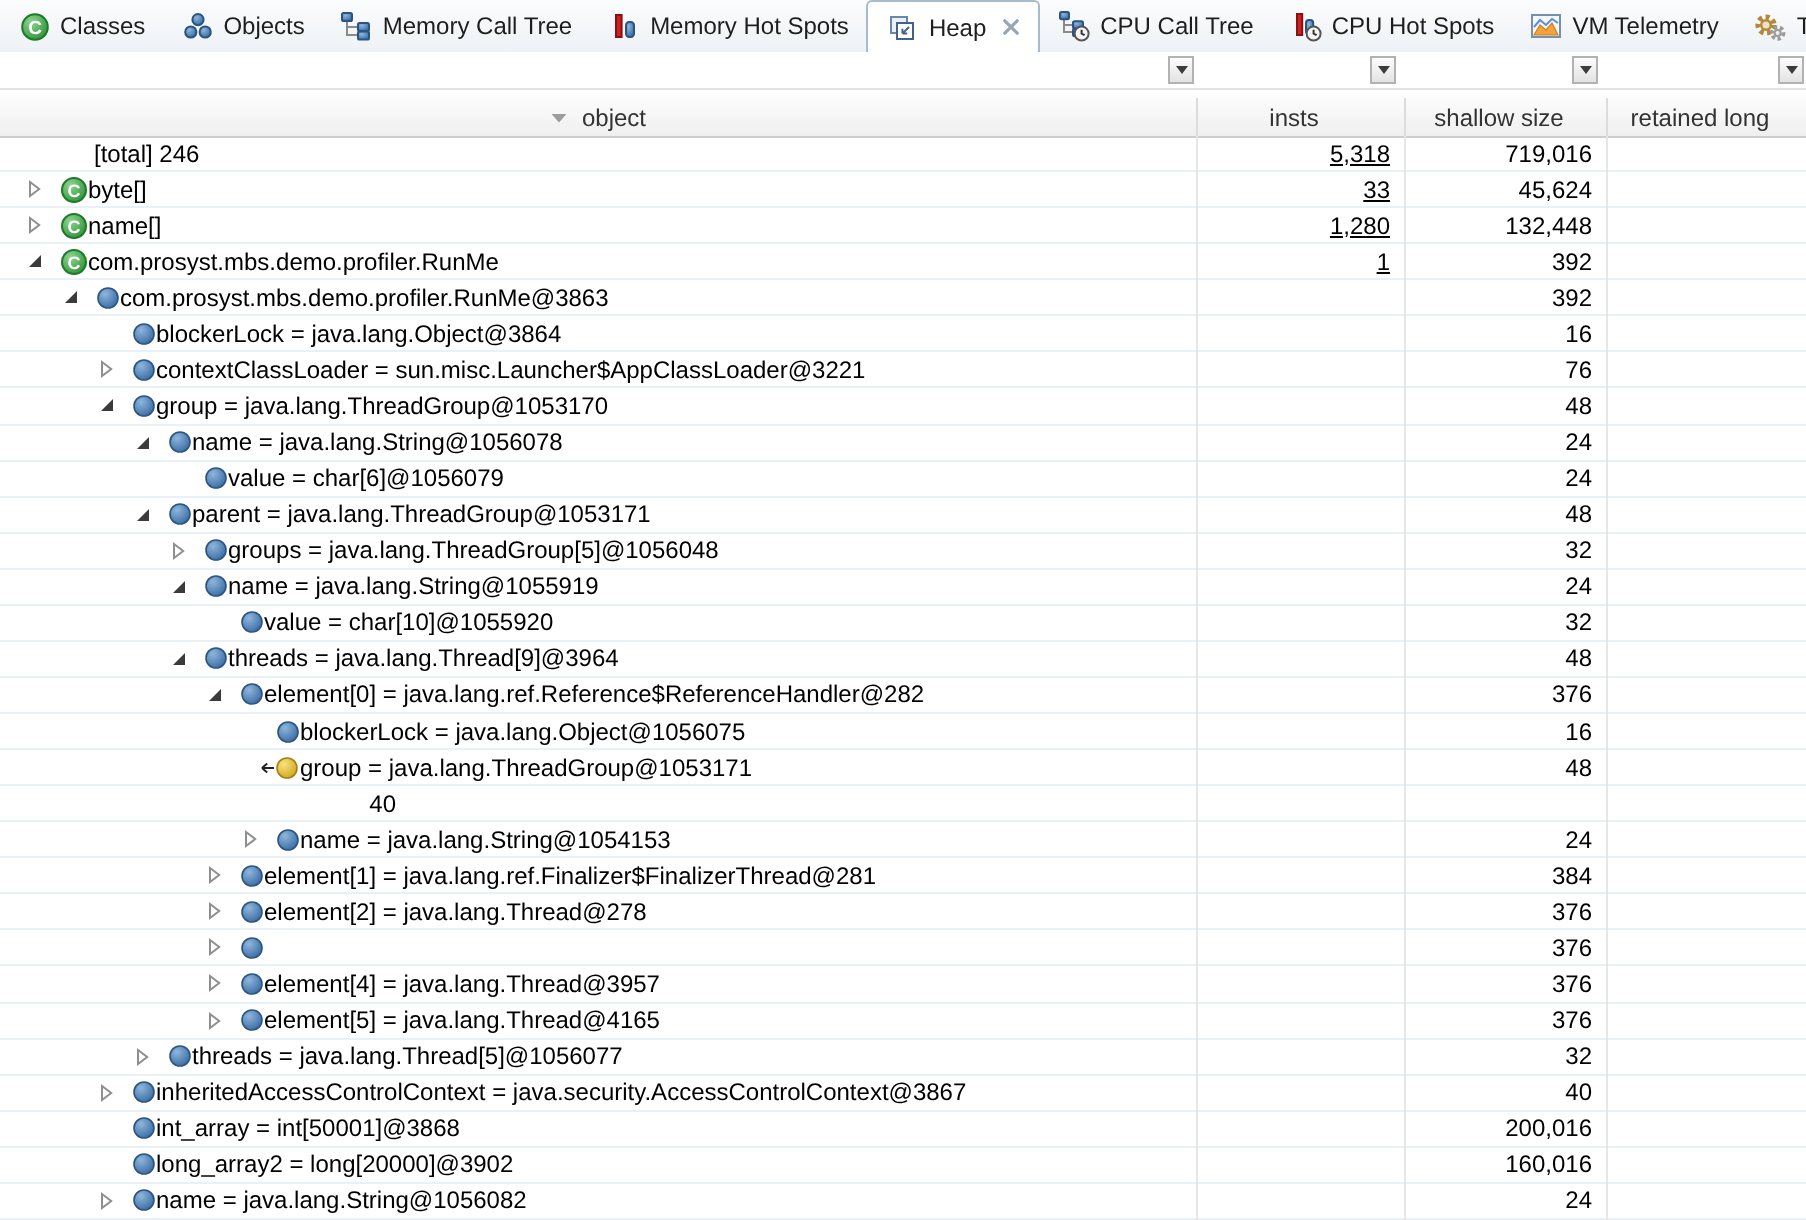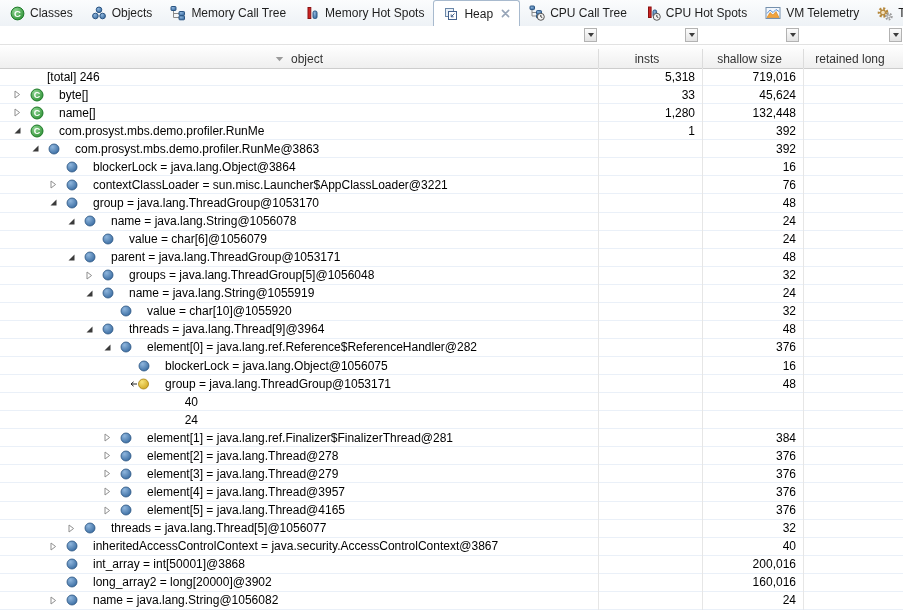--- a/index.html
+++ b/index.html
@@ -56,26 +56,26 @@
   .hcell.obj{justify-content:center;gap:7px;}
   
   .tbody{position:absolute;top:68px;left:0;right:0;bottom:0;overflow:hidden;}
   .vline{position:absolute;top:68px;bottom:0;width:1px;background:#e6e6e6;}
   .row{
     height:18.07px;box-sizing:border-box;display:flex;
     border-bottom:1px solid #eaf0f8;font-size:12px;color:#000;
   }
   .cell-obj{width:598px;display:flex;align-items:center;overflow:hidden;white-space:nowrap;}
   .cell-num{box-sizing:border-box;display:flex;align-items:center;justify-content:flex-end;padding-right:7px;}
-  .cell-insts{width:104px;}
+  .cell-insts{width:104px;text-decoration:underline;}
   .cell-shallow{width:101px;}
   .cell-retained{width:100px;}
   .exp{width:10px;height:10px;display:inline-flex;align-items:center;justify-content:center;flex:none;}
   .tree-icon{display:inline-flex;align-items:center;flex:none;}
-  .row-label{margin-left:15px;}
+  .row-label{margin-left:0;}
 </style>
 </head>
 <body>
 
 <svg width="0" height="0" style="position:absolute">
   <defs>
     <radialGradient id="gradGreen" cx="35%" cy="30%" r="80%">
       <stop offset="0%" stop-color="#8ed492"></stop>
         <stop offset="100%" stop-color="#2d9134"></stop>
     </radialGradient>
@@ -518,20 +518,33 @@
       <div class="cell-num cell-insts"></div>
       <div class="cell-num cell-shallow">48</div>
       <div class="cell-num cell-retained"></div>
     </div>
     <div class="row">
       <div class="cell-num cell-insts"></div>
       <div class="cell-num cell-shallow">40</div>
       <div class="cell-num cell-retained"></div>
     </div>
     <div class="row">
+      <div class="cell-obj">
+        <span class="exp" style="margin-left:120px">
+          <svg width="9" height="9" viewBox="0 0 9 9">
+            <path d="M2 1 L6.6 4.5 L2 8 Z" fill="#ffffff" stroke="#8f8f8f"></path>
+          </svg>
+        </span>
+        <span class="tree-icon" style="margin-left:8px">
+          <svg width="12" height="12" viewBox="0 0 12 12">
+            <circle cx="6" cy="6" r="5" fill="url(#gradBlue)" stroke="#2a5482" stroke-width="0.8"></circle>
+          </svg>
+        </span>
+        <span class="row-label">name = java.lang.String@1054153</span>
+      </div>
       <div class="cell-num cell-insts"></div>
       <div class="cell-num cell-shallow">24</div>
       <div class="cell-num cell-retained"></div>
     </div>
     <div class="row">
       <div class="cell-obj">
         <span class="exp" style="margin-left:102px">
           <svg width="9" height="9" viewBox="0 0 9 9">
             <path d="M2 1 L6.6 4.5 L2 8 Z" fill="#ffffff" stroke="#8f8f8f"></path>
           </svg>
@@ -570,21 +583,20 @@
         <span class="exp" style="margin-left:102px">
           <svg width="9" height="9" viewBox="0 0 9 9">
             <path d="M2 1 L6.6 4.5 L2 8 Z" fill="#ffffff" stroke="#8f8f8f"></path>
           </svg>
         </span>
         <span class="tree-icon" style="margin-left:8px">
           <svg width="12" height="12" viewBox="0 0 12 12">
             <circle cx="6" cy="6" r="5" fill="url(#gradBlue)" stroke="#2a5482" stroke-width="0.8"></circle>
           </svg>
         </span>
-        <span class="row-label">element[3] = java.lang.Thread@279</span>
       </div>
       <div class="cell-num cell-insts"></div>
       <div class="cell-num cell-shallow">376</div>
       <div class="cell-num cell-retained"></div>
     </div>
     <div class="row">
       <div class="cell-obj">
         <span class="exp" style="margin-left:102px">
           <svg width="9" height="9" viewBox="0 0 9 9">
             <path d="M2 1 L6.6 4.5 L2 8 Z" fill="#ffffff" stroke="#8f8f8f"></path>

